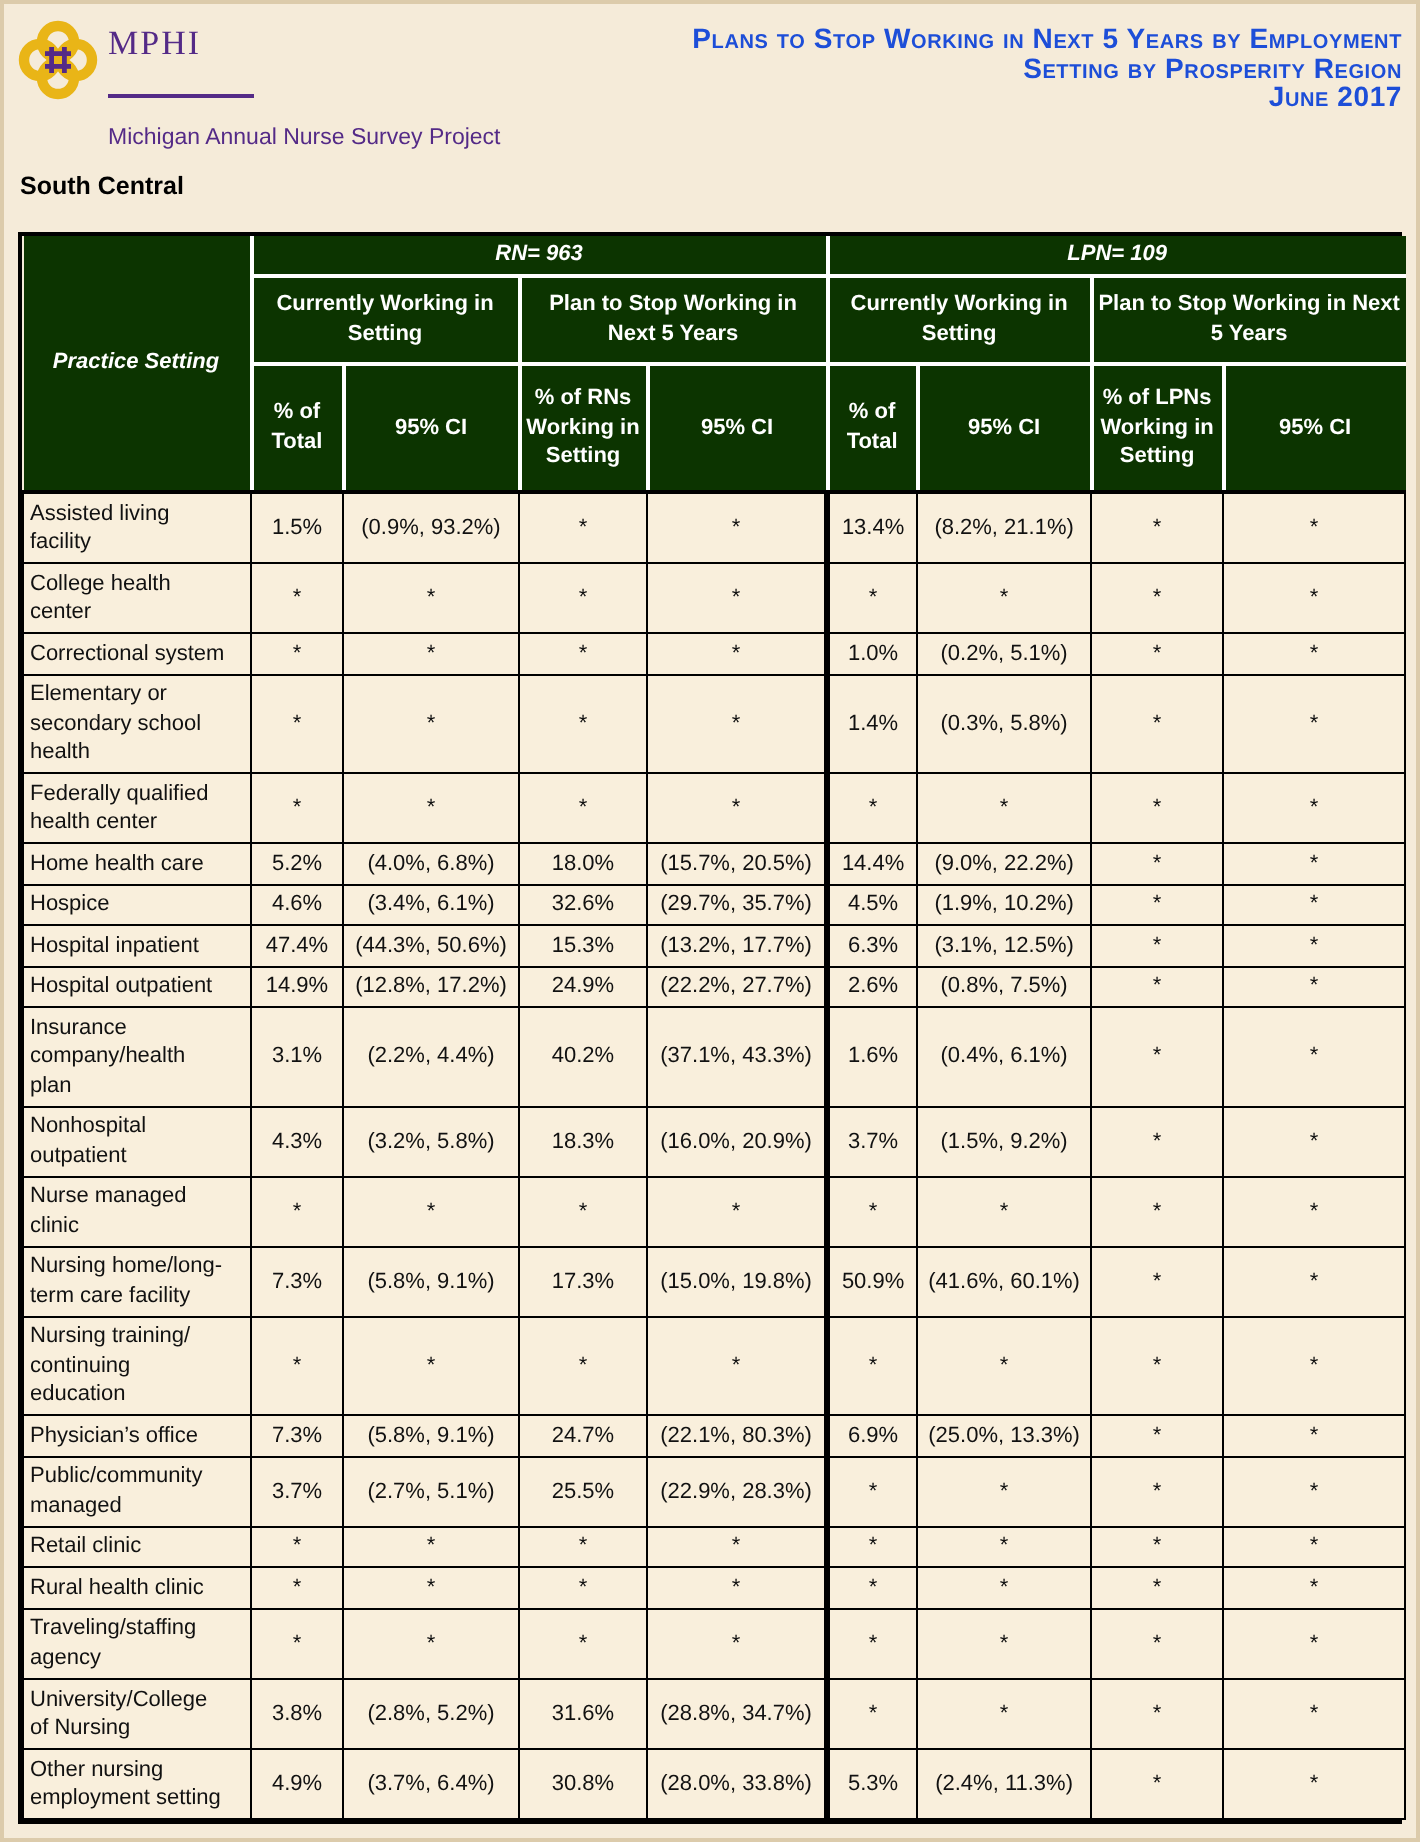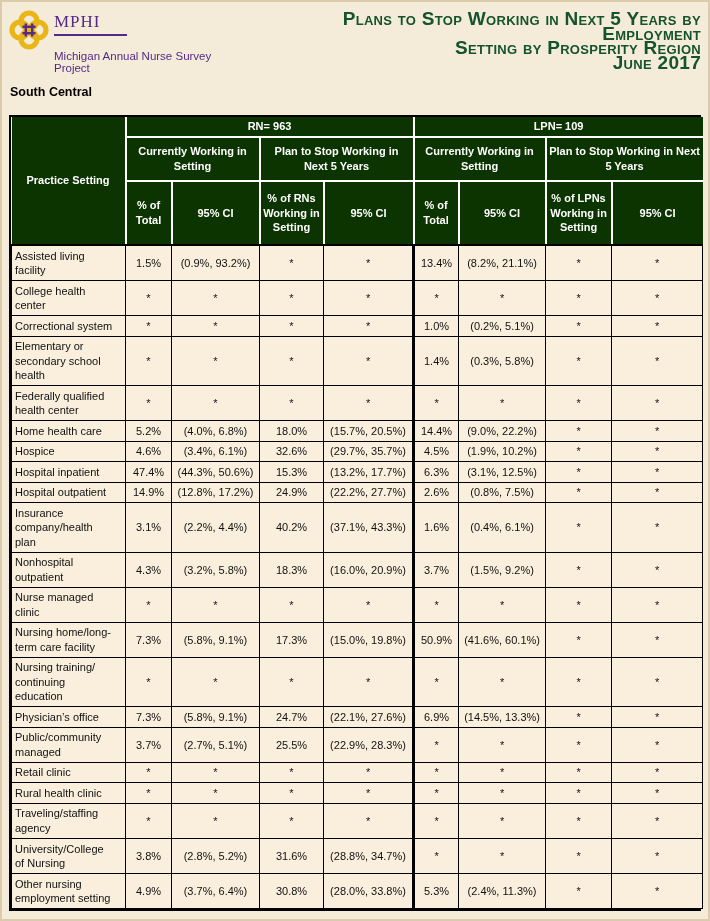--- a/index.html
+++ b/index.html
@@ -18,36 +18,36 @@
   .top{display:flex;justify-content:space-between;align-items:flex-start;}
   .brand{display:flex;align-items:flex-start;gap:5px;padding-top:2px;}
   .logo{width:40px;height:40px;flex:0 0 auto;}
   .brand-text{padding-top:3px;}
   .org{
     font-family:"Liberation Serif", serif;
     color:var(--purple,#542a87);
     font-size:17px;letter-spacing:1px;
     display:inline-block;
     border-bottom:2px solid var(--purple,#542a87);
-    padding:0 26px 4px 0;
+    padding:0 26px 17px 0;
     line-height:17px;
   }
   .project{
     color:var(--purple,#542a87);
     font-size:11.5px;font-weight:400;
     margin-top:14px;
   }
   .title{
     text-align:right;
     font-weight:700;
     font-variant:small-caps;
-    font-size:19px;
+    font-size:14px;
     line-height:14.5px;
     letter-spacing:.3px;
-    color:#14532d;
+    color:#1d4ed8;
     padding-top:4px;
   }
 
   
   .region{
     font-weight:700;font-size:12.5px;
     margin:11px 0 16px 1px;color:#000;
   }
 
   
@@ -64,21 +64,21 @@
   col.c-ci2-l{width:91px;}
 
   thead th{
     background:var(--header-green,#0c3400);
     color:#fff;font-weight:700;
     border:2px solid #fff;
     padding:1px 2px;
     text-align:center;vertical-align:middle;
     line-height:1.35;
   }
-  thead tr:first-child th{border-top:none;}
+  thead tr:first-child th{border-top:none;font-style:italic;}
   thead tr th:first-child{border-left:none;}
   thead tr th:last-child{border-right:none;}
   thead tr.hdr-cols{height:64px;margin-top:11px;}
   thead tr.hdr-groups{height:20px;}
   thead tr.hdr-subgroups{height:44px;}
   thead tr.hdr-cols th{border-bottom:2px solid #000;}
   th.th-ps{border-bottom:2px solid #000;}
 
   tbody td{
     background:var(--cell-cream,#f9efdc);
@@ -319,23 +319,23 @@
             <td class="sep">*</td>
             <td>*</td>
             <td>*</td>
             <td>*</td>
           </tr>
           <tr>
             <td class="setting">Physician’s office</td>
             <td>7.3%</td>
             <td>(5.8%, 9.1%)</td>
             <td>24.7%</td>
-            <td>(22.1%, 27.6%)</td>
+            <td>(22.1%, 80.3%)</td>
             <td class="sep">6.9%</td>
-            <td>(14.5%, 13.3%)</td>
+            <td>(25.0%, 13.3%)</td>
             <td>*</td>
             <td>*</td>
           </tr>
           <tr>
             <td class="setting">Public/community managed</td>
             <td>3.7%</td>
             <td>(2.7%, 5.1%)</td>
             <td>25.5%</td>
             <td>(22.9%, 28.3%)</td>
             <td class="sep">*</td>

